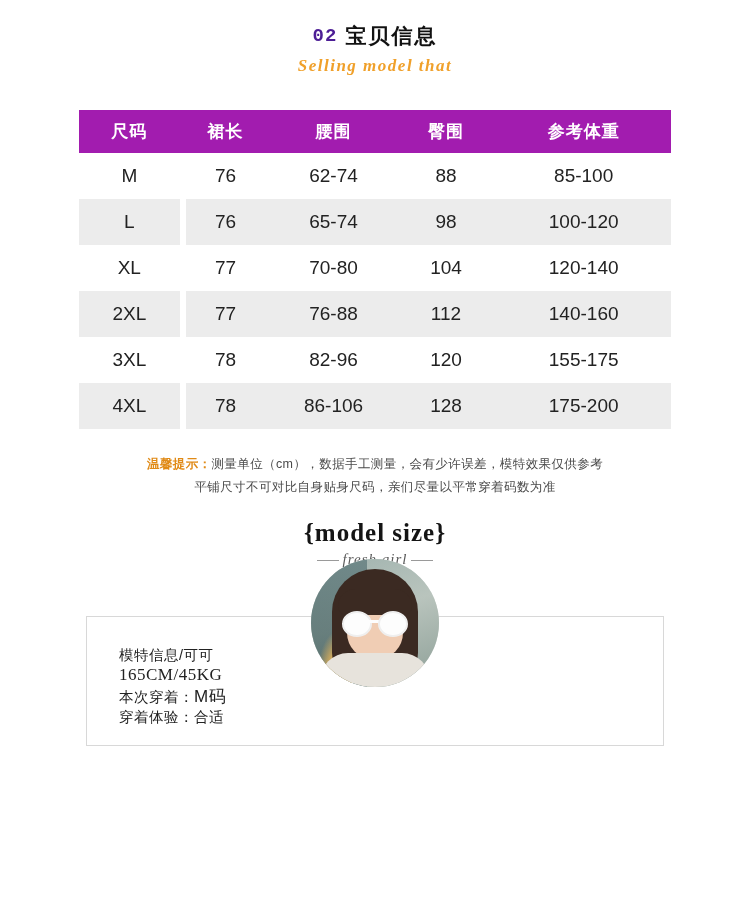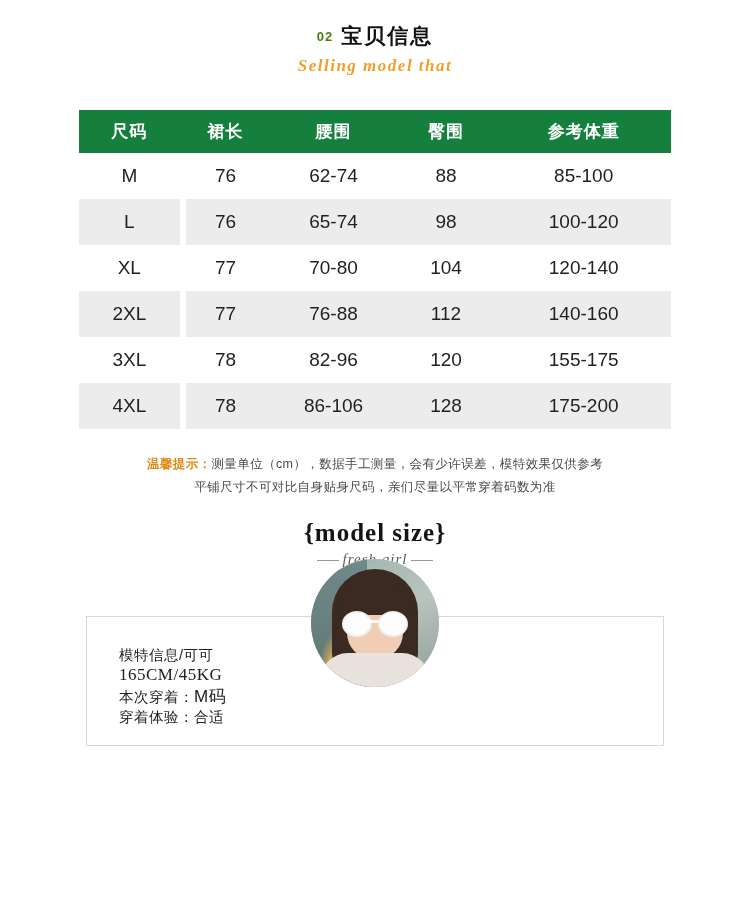--- a/index.html
+++ b/index.html
@@ -21,24 +21,24 @@
     padding-top: 22px;
     text-align: center;
   }
   .header-title-row {
     display: flex;
     align-items: baseline;
     justify-content: center;
     gap: 8px;
   }
   .header-num {
-    font-family: Liberation Sans, sans-serif;
-    font-size: 13px;
-    font-weight: bold;
-    color: #4d7c0f;
+    font-family: Liberation Mono, monospace;
+    font-size: 19px;
+    font-weight: bold;
+    color: #4c1d95;
     letter-spacing: 1px;
     position: relative;
     top: -2px;
   }
   .header-title {
     font-size: 21px;
     font-weight: bold;
     color: #111;
     letter-spacing: 2px;
   }
@@ -56,21 +56,21 @@
   .table-wrap {
     margin: 34px auto 0;
     width: 592px;
   }
   table.size-table {
     width: 100%;
     border-collapse: collapse;
     table-layout: fixed;
   }
   table.size-table th {
-    background: #15803d;
+    background: #a21caf;
     color: #ffffff;
     font-size: 17px;
     font-weight: bold;
     height: 41px;
     letter-spacing: 1px;
     border: none;
   }
   table.size-table td {
     height: 44px;
     text-align: center;

